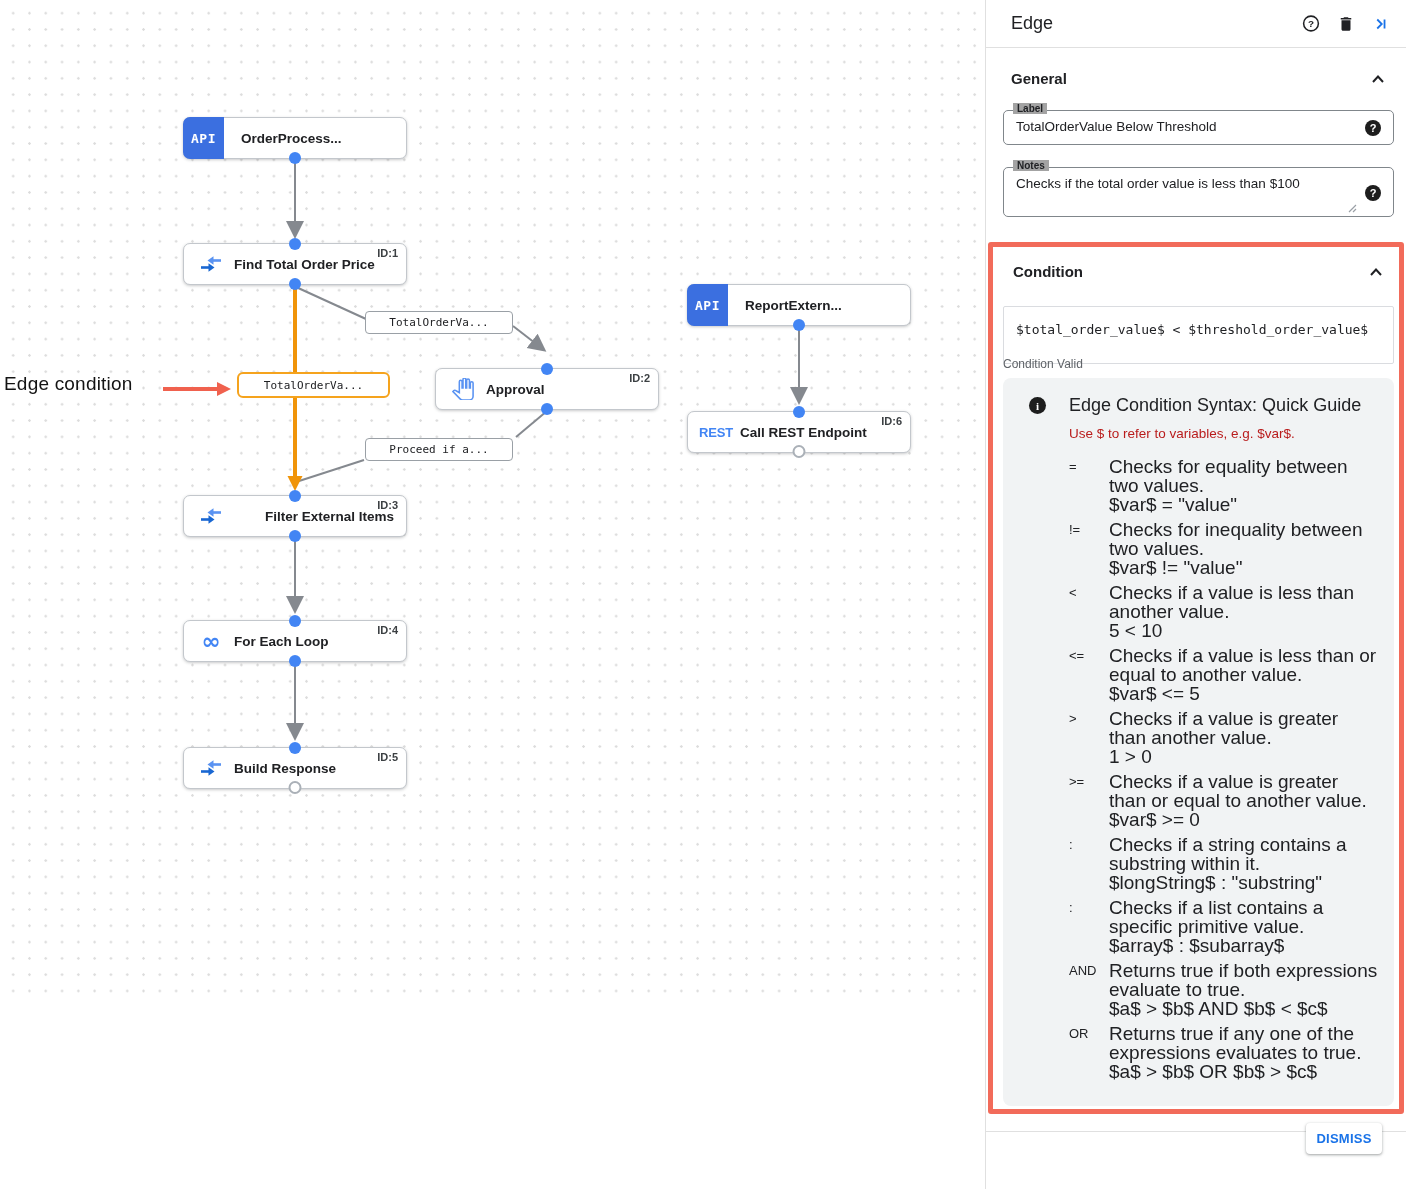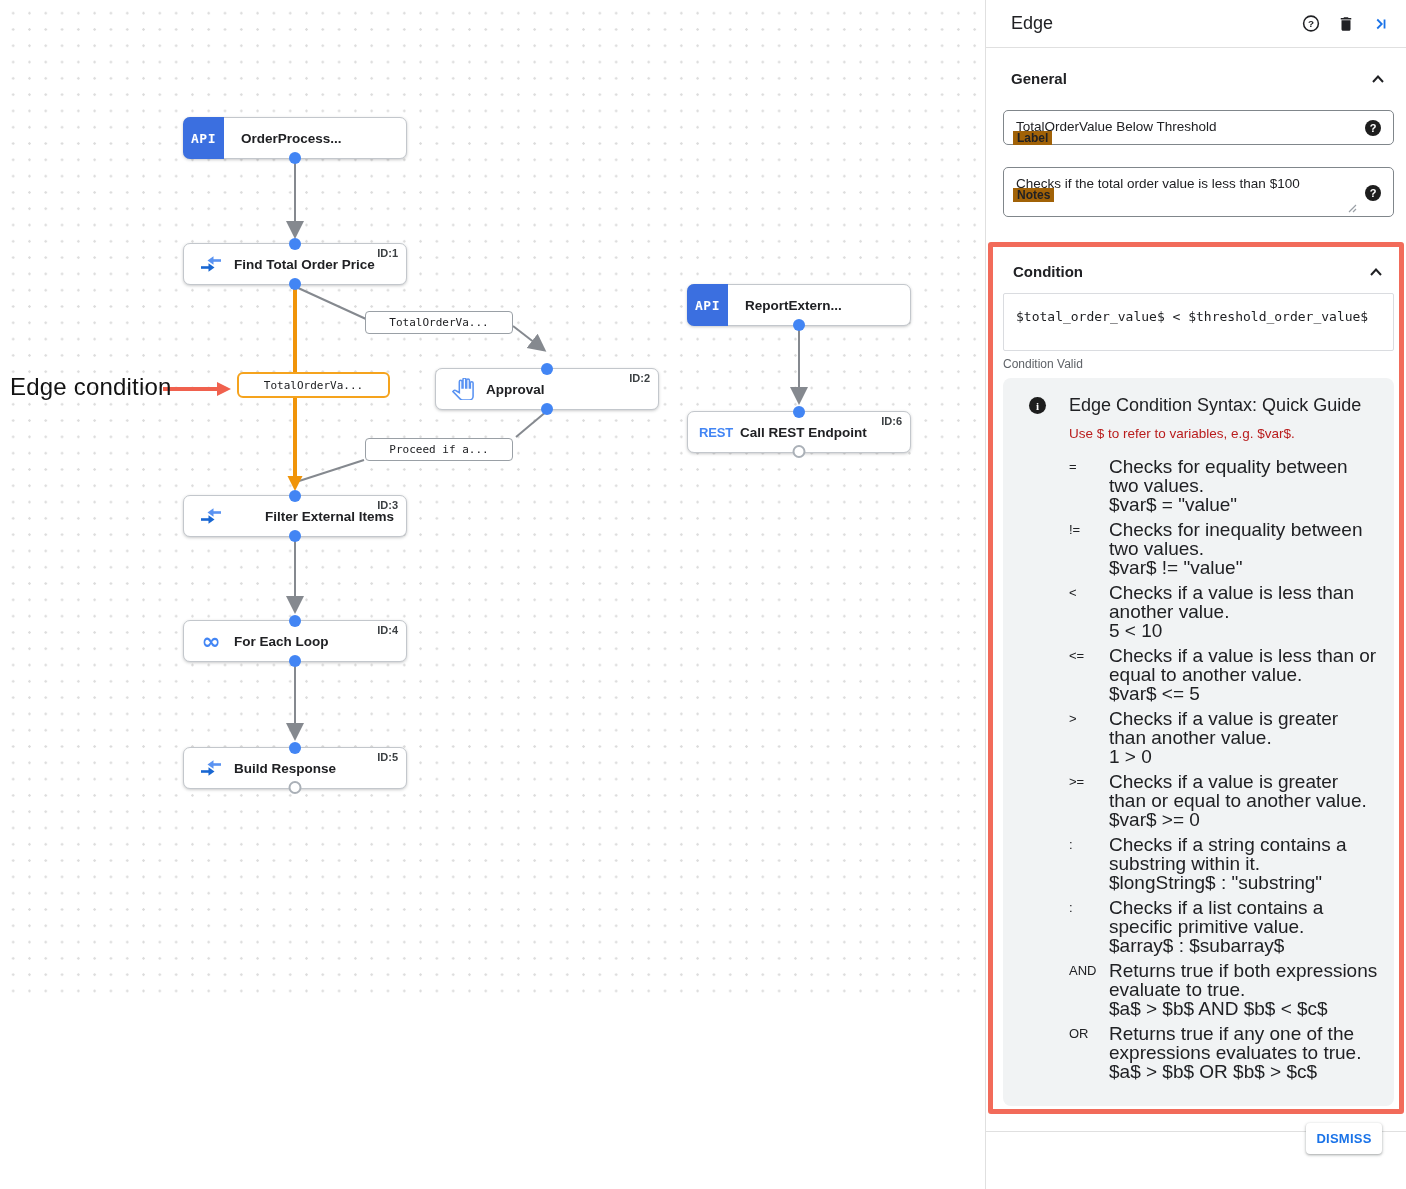--- a/index.html
+++ b/index.html
@@ -28,44 +28,44 @@
   .port { position:absolute; left:50%; width:12px; height:12px; border-radius:50%; background:#4285f4;
     transform:translateX(-50%); z-index:4; }
   .port-top { top:-6px; } .port-bottom { bottom:-6px; }
   .port-hollow { background:#fff; border:2px solid #aab0b7; width:13px; height:13px; }
 
   .edge-label { position:absolute; z-index:3; background:#fff; border:1px solid #9aa0a6; border-radius:4px;
     display:flex; align-items:center; justify-content:center;
     font-family:"DejaVu Sans Mono", monospace; font-size:11px; color:#202124; }
   .edge-label.orange { border:2px solid #f5a31d; border-radius:6px; }
 
-  .annotation { position:absolute; left:10px; top:373px; font-size:24px; font-weight:500; color:#131313; z-index:3; letter-spacing:.2px; }
+  .annotation { position:absolute; left:4px; top:373px; font-size:19px; font-weight:500; color:#131313; z-index:3; letter-spacing:.2px; }
 
   
   .panel { position:absolute; left:985px; top:0; width:421px; height:1189px; background:#fff; border-left:1px solid #e0e0e0; }
   .panel-header { position:absolute; left:0; top:0; width:100%; height:48px; border-bottom:1px solid #e0e0e0;
     display:flex; align-items:center; padding:0 16px 0 25px; }
   .panel-title { font-size:18px; font-weight:400; color:#202124; flex:1; }
   .hicon { width:18px; height:18px; margin-left:17px; cursor:pointer; display:flex; align-items:center; justify-content:center; }
 
   .sec-head { position:absolute; left:25px; right:20px; display:flex; align-items:center; justify-content:space-between; }
   .sec-title { font-size:15px; font-weight:700; color:#202124; }
   .chev { width:16px; height:16px; cursor:pointer; }
 
   .mfield { position:absolute; left:17px; width:391px; border:1px solid #80868b; border-radius:5px; background:#fff; }
-  .mfield .flabel { position:absolute; top:-8px; left:9px; background:#a16207; padding:0 4px; font-size:12px; font-weight:700; color:#202124;margin-top:28px; }
+  .mfield .flabel { position:absolute; top:-8px; left:9px; background:#a3a3a3; padding:0 4px; font-size:10px; font-weight:700; color:#202124; }
   .mfield input, .mfield .fval { border:none; outline:none; width:calc(100% - 46px); font-size:13.5px; color:#202124;
     font-family:"Liberation Sans",sans-serif; padding:8px 0 0 12px; background:transparent; }
   .help-dot { position:absolute; right:12px; width:16px; height:16px; border-radius:50%; background:#1d1d1d; color:#fff;
     font-size:11px; font-weight:700; display:flex; align-items:center; justify-content:center; cursor:pointer; }
   .resize-grip { position:absolute; right:36px; bottom:3px; width:9px; height:9px; }
 
   .cond-box { position:absolute; left:2px; top:242px; width:416px; height:872px; border:5px solid #f26b5a; border-radius:3px; background:#fff; }
   .cond-inner { position:relative; width:100%; height:100%; }
-  .expr-box { position:absolute; left:10px; top:46px; width:391px; height:58px; border:1px solid #dadce0; border-radius:2px;
+  .expr-box { position:absolute; left:10px; top:59px; width:391px; height:58px; border:1px solid #dadce0; border-radius:2px;
     font-family:"DejaVu Sans Mono", monospace; font-size:13px; color:#202124; padding:15px 12px; white-space:nowrap; overflow:hidden; }
   .cond-valid { position:absolute; left:10px; top:110px; font-size:12px; color:#5f6368; }
 
   .guide { position:absolute; left:10px; top:131px; width:391px; height:728px; background:#f1f3f4; border-radius:8px;
     padding:14px 14px 0 26px; overflow:hidden; }
   .guide-head { display:flex; align-items:flex-start; }
   .info-dot { width:17px; height:17px; border-radius:50%; background:#1d1d1d; color:#fff; font-size:11px; font-weight:700;
     font-family:"Liberation Serif",serif; display:flex; align-items:center; justify-content:center; flex:none; margin-top:5px; }
   .guide-titleblock { margin-left:23px; }
   .guide-title { font-size:18px; font-weight:400; color:#202124; line-height:26px; }

